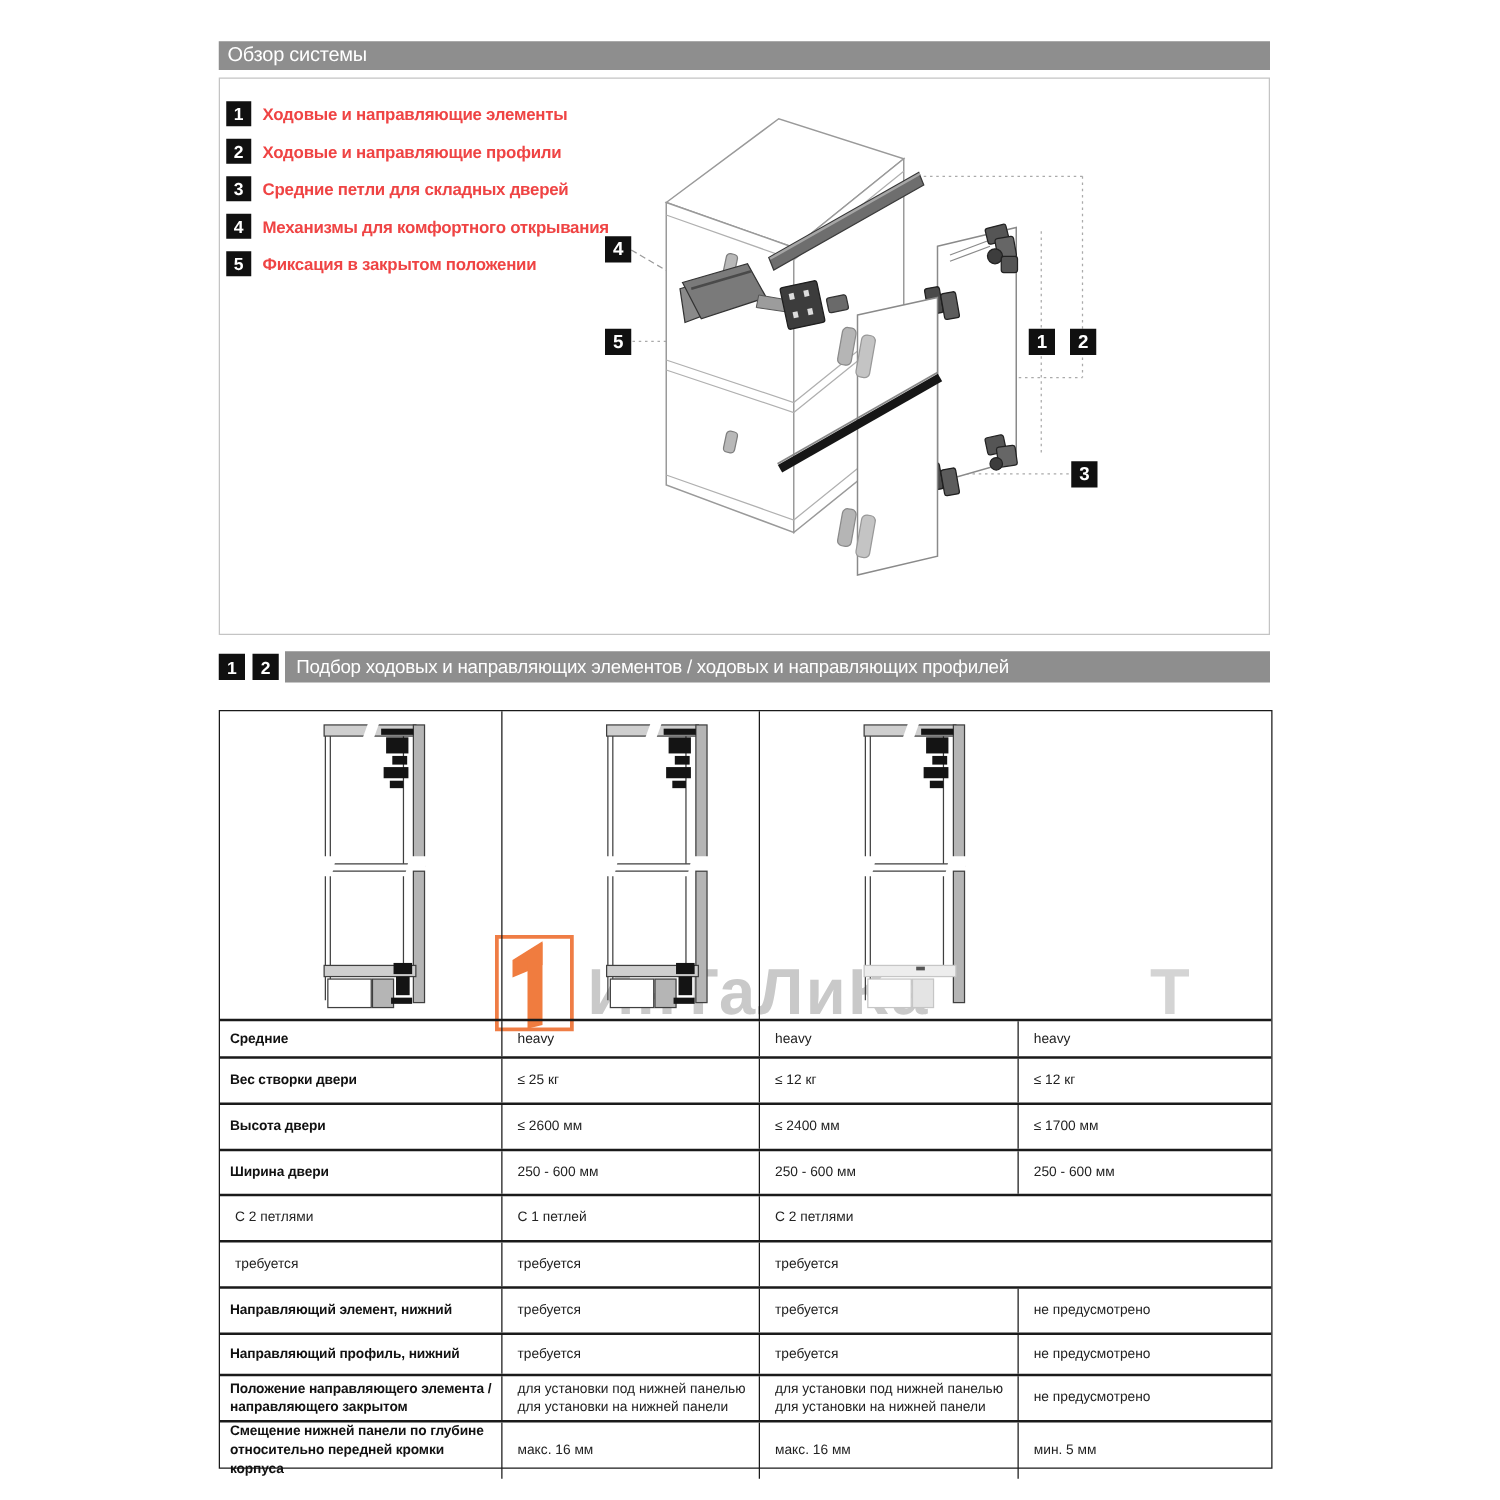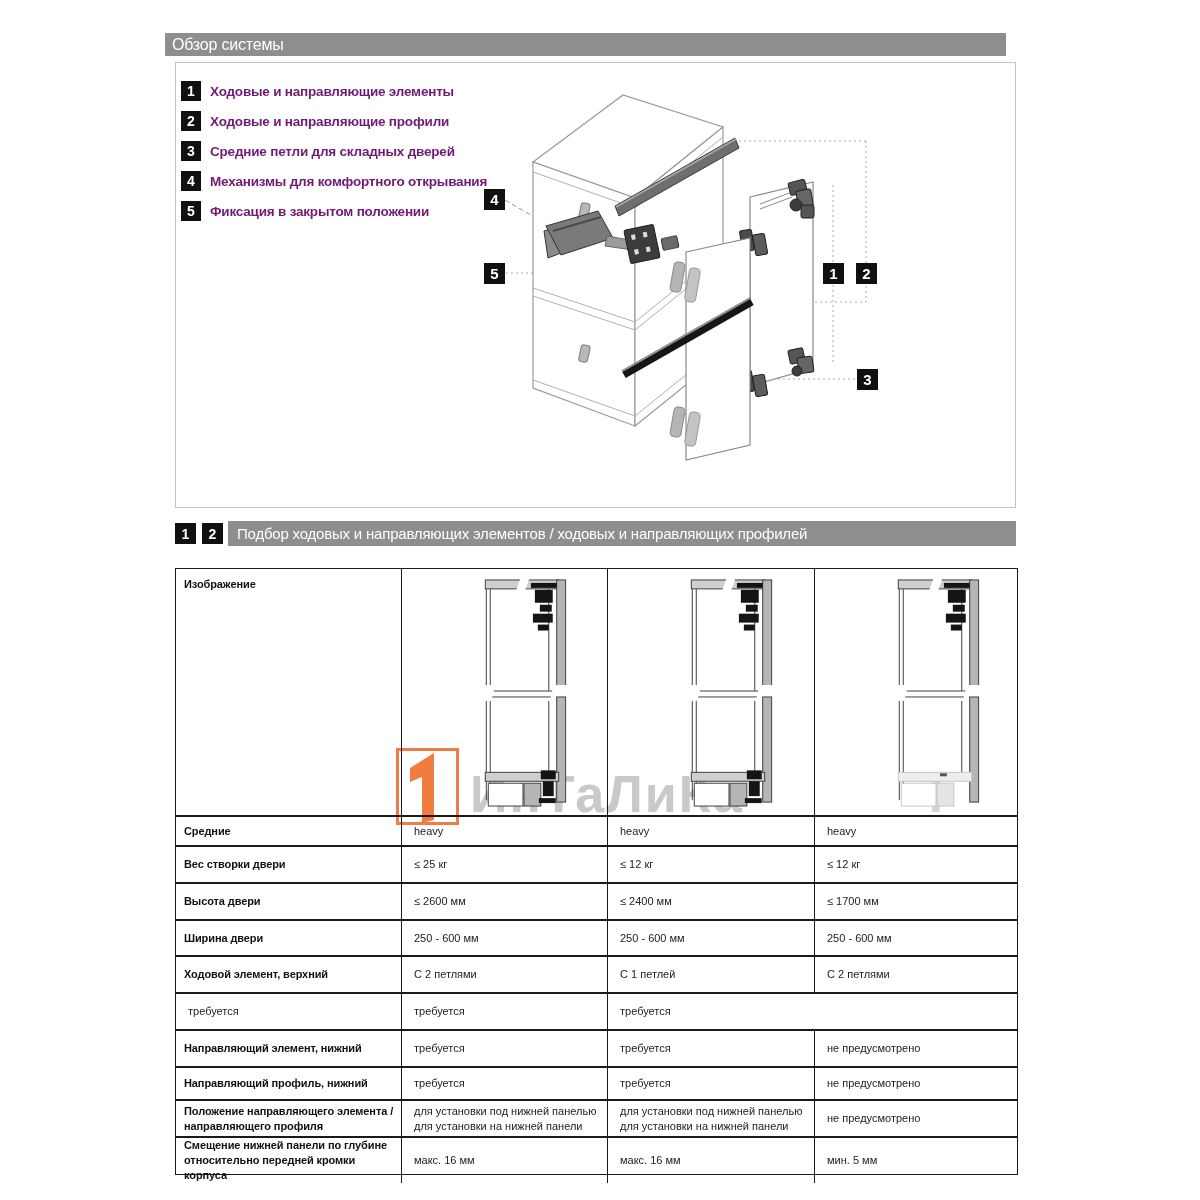--- a/index.html
+++ b/index.html
@@ -2,35 +2,35 @@
 <html><head>
 <meta charset="utf-8">
 <style>
   html,body{margin:0;padding:0;background:#fff;}
   .page{position:relative;width:1200px;height:1200px;background:#ffffff;overflow:hidden;
         font-family:"Liberation Sans",sans-serif;color:#1a1a1a;}
 
   
   .hbar{position:absolute;background:#8e8e8e;color:#ffffff;display:flex;align-items:center;
         letter-spacing:-0.2px;}
-  .hbar1{left:165px;top:33px;width:841px;height:23px;font-size:16px;padding-left:0;}
+  .hbar1{left:175px;top:33px;width:841px;height:23px;font-size:16px;padding-left:0;}
   .hbar1 span{padding-left:7px;}
   .hbar2{left:228px;top:521px;width:788px;height:25px;font-size:15px;}
   .hbar2 span{padding-left:9px;text-align:center;}
   .sq{position:absolute;background:#101010;color:#fff;display:flex;align-items:center;justify-content:center;
       font-weight:bold;}
   .hsq{width:21px;height:21px;font-size:14px;top:523px;}
   .hsq1{left:175px;} .hsq2{left:202px;}
 
   
   .obox{position:absolute;left:175px;top:62px;width:839px;height:444px;border:1px solid #c4c4c4;background:#fff;}
   .lgd{position:absolute;left:181px;display:flex;align-items:center;height:20px;}
   .lgd .num{width:20px;height:20px;background:#101010;color:#fff;font-size:14px;font-weight:bold;
             display:flex;align-items:center;justify-content:center;flex:0 0 auto;}
-  .lgd .lab{margin-left:9px;font-size:13.5px;font-weight:bold;color:#701a75;letter-spacing:-0.2px;}
+  .lgd .lab{margin-left:9px;font-size:13.5px;font-weight:bold;color:#ef4444;letter-spacing:-0.2px;}
   .lg0{top:81px;} .lg1{top:111px;} .lg2{top:141px;} .lg3{top:171px;} .lg4{top:201px;}
 
   
   .co{width:21px;height:21px;font-size:15px;z-index:3;}
   .co4{left:484px;top:189px;} .co5{left:484px;top:263px;}
   .co1{left:823px;top:263px;} .co2{left:856px;top:263px;} .co3{left:857px;top:369px;}
 
   .diag{position:absolute;left:0;top:0;width:1200px;height:1200px;z-index:2;pointer-events:none;}
 
   
@@ -239,21 +239,20 @@
       <rect x="1.5" y="1.5" width="60" height="74" fill="none" stroke="#ef7d45" stroke-width="3"></rect>
       <polygon points="14,20 38,5 38,24 14,34" fill="#f07c3f"></polygon>
       <polygon points="26,13 38,6 38,72 26,75" fill="#f07c3f"></polygon>
     </svg>
   </div>
   <div class="wm wmtext">ИнТаЛиКа</div>
   <div class="wm wmtail">Т</div>
 
   <div class="tbl">
     <div class="trow imgrow" style="height:246px;">
-      <div class="tc tlab">Изображение</div>
       <div class="tc">
         <div class="profwrap"><svg width="100" height="238" viewBox="0 0 100 240">
               <use href="#pTop"></use>
               <use href="#pBotLines"></use>
               <use href="#pBotStuff"></use>
             </svg></div>
       </div>
       <div class="tc">
         <div class="profwrap"><svg width="100" height="238" viewBox="0 0 100 240">
               <use href="#pTop"></use>
@@ -288,21 +287,20 @@
       <div class="tc">≤ 2400 мм</div>
       <div class="tc">≤ 1700 мм</div>
     </div>
     <div class="trow" style="height:34px;">
       <div class="tc tlab">Ширина двери</div>
       <div class="tc">250 - 600 мм</div>
       <div class="tc">250 - 600 мм</div>
       <div class="tc">250 - 600 мм</div>
     </div>
     <div class="trow" style="height:35px;">
-      <div class="tc tlab">Ходовой элемент, верхний</div>
       <div class="tc">С 2 петлями</div>
       <div class="tc">С 1 петлей</div>
       <div class="tc">С 2 петлями</div>
     </div>
     <div class="trow" style="height:35px;">
       <div class="tc">требуется</div>
       <div class="tc">требуется</div>
       <div class="tc">требуется</div>
     </div>
     <div class="trow" style="height:35px;">
@@ -312,21 +310,21 @@
       <div class="tc">не предусмотрено</div>
     </div>
     <div class="trow" style="height:31px;">
       <div class="tc tlab">Направляющий профиль, нижний</div>
       <div class="tc">требуется</div>
       <div class="tc">требуется</div>
       <div class="tc">не предусмотрено</div>
     </div>
     <div class="trow" style="height:35px;">
       <div class="tc tlab">Положение направляющего элемента /
-направляющего профиля</div>
+направляющего закрытом</div>
       <div class="tc">для установки под нижней панелью
 для установки на нижней панели</div>
       <div class="tc">для установки под нижней панелью
 для установки на нижней панели</div>
       <div class="tc">не предусмотрено</div>
     </div>
     <div class="trow" style="height:36px;">
       <div class="tc tlab">Смещение нижней панели по глубине
 относительно передней кромки корпуса</div>
       <div class="tc">макс. 16 мм</div>

